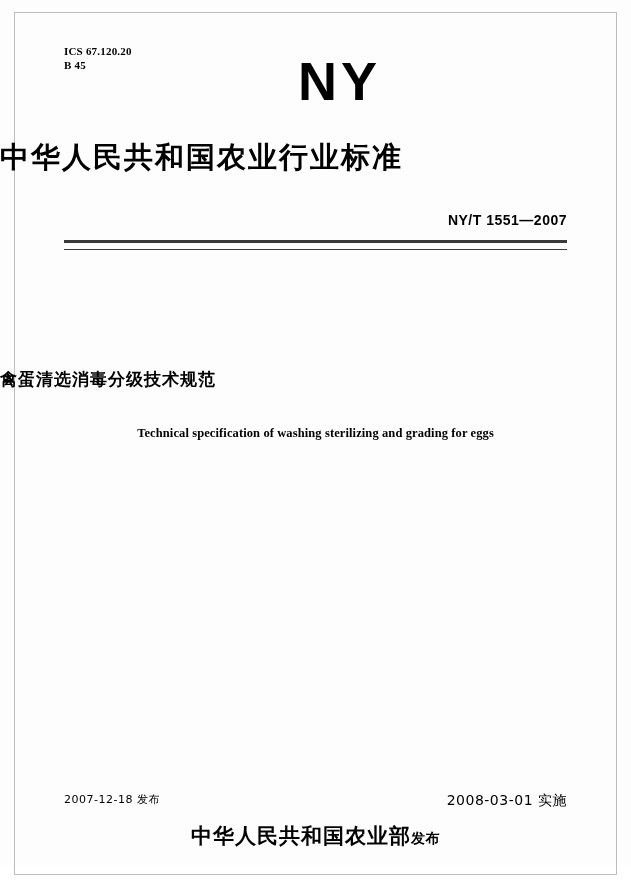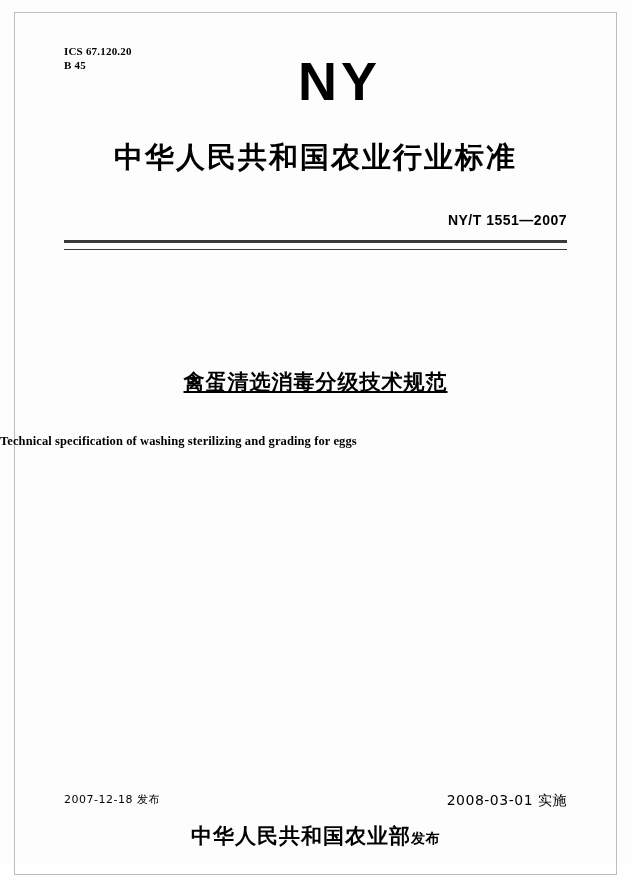--- a/index.html
+++ b/index.html
@@ -59,21 +59,20 @@
     padding-left: 48px;
     box-sizing: border-box;
   }
 
   
   .std-title {
     position: absolute;
     left: 0;
     top: 138px;
     width: 631px;
-    text-align: center;
     font-family: "DejaVu Sans", "Liberation Sans", sans-serif;
     font-weight: bold;
     font-size: 29px;
     letter-spacing: 2px;
   }
 
   
   .std-number {
     position: absolute;
     right: 64px;
@@ -99,37 +98,35 @@
     top: 249px;
     height: 1px;
   }
 
   
   .doc-title-cn {
     position: absolute;
     left: 0;
     top: 368px;
     width: 631px;
-    text-align: center;
     font-family: "DejaVu Sans", "Liberation Sans", sans-serif;
     font-weight: bold;
-    font-size: 21px;
+    font-size: 17px;
     letter-spacing: 1px;
-    text-decoration: underline;
   }
   .doc-title-en {
     position: absolute;
     left: 0;
     top: 426px;
     width: 631px;
+    text-align: center;
     font-family: "Liberation Serif", serif;
     font-weight: bold;
     font-size: 12.5px;
     letter-spacing: 0.1px;
-    margin-top: 8px;
   }
 
   
   .issue-date {
     position: absolute;
     left: 64px;
     top: 792px;
     font-family: "DejaVu Sans", "Liberation Sans", sans-serif;
     font-size: 11px;
     letter-spacing: 0.5px;

